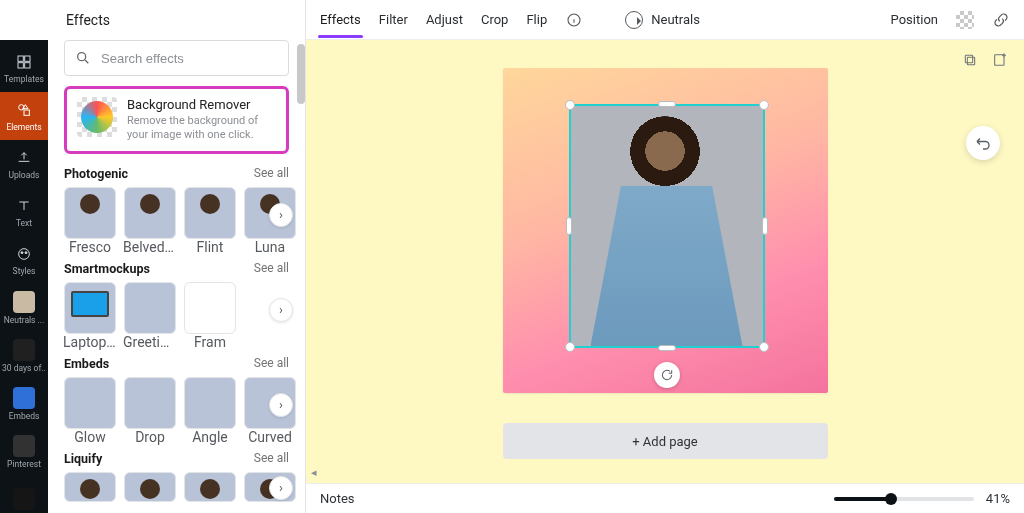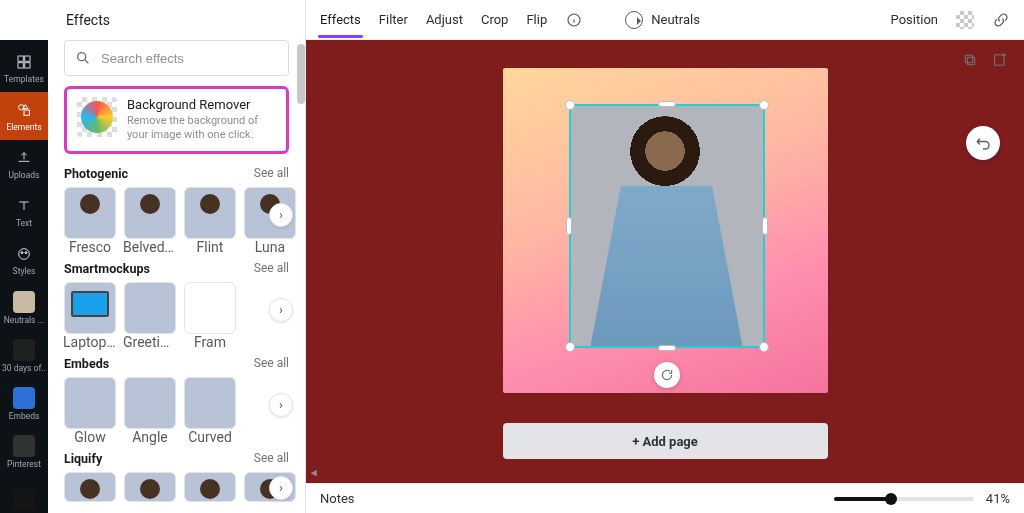--- a/index.html
+++ b/index.html
@@ -64,21 +64,21 @@
 .animate{display:flex;align-items:center;gap:8px;cursor:pointer;}
 .animate .ring{width:18px;height:18px;border-radius:50%;border:1.5px solid #545a60;position:relative;}
 .animate .ring::before{content:"";position:absolute;right:-3px;top:5px;border:4px solid transparent;border-left-color:#545a60;}
 
 
 .checker{width:18px;height:18px;border-radius:3px;
   background-image:linear-gradient(45deg,#c9c9c9 25%,transparent 25%),linear-gradient(-45deg,#c9c9c9 25%,transparent 25%),linear-gradient(45deg,transparent 75%,#c9c9c9 75%),linear-gradient(-45deg,transparent 75%,#c9c9c9 75%);
   background-size:8px 8px;background-position:0 0,0 4px,4px -4px,-4px 0;}
 
 
-.stage{position:absolute;left:306px;top:40px;right:0;bottom:30px;background:#7f1d1d;overflow:hidden;font-weight:bold;}
+.stage{position:absolute;left:306px;top:40px;right:0;bottom:30px;background:#fef9c3;overflow:hidden;}
 .pageactions{position:absolute;right:14px;top:10px;display:flex;gap:10px;}
 .pageactions .pa{width:20px;height:20px;color:#6f757b;cursor:pointer;display:flex;align-items:center;justify-content:center;}
 .undo-fab{position:absolute;right:24px;top:86px;width:34px;height:34px;border-radius:50%;background:#fff;box-shadow:0 2px 6px rgba(0,0,0,.15);display:flex;align-items:center;justify-content:center;cursor:pointer;color:#5b6066;}
 
 .canvas-wrap{display:flex;flex-direction:column;align-items:center;padding-top:28px;}
 .artboard{width:325px;height:325px;border-radius:2px;background:linear-gradient(160deg,#ffd79b 0%,#ffb7a3 40%,#ff8fae 70%,#f4739e 100%);position:relative;box-shadow:0 1px 2px rgba(0,0,0,.08);}
 .sel-img{position:absolute;left:68px;top:38px;width:192px;height:240px;}
 .sel-img .ph{position:absolute;inset:0;background:#b2b5bb;overflow:hidden;}
 
 .ph::before{content:"";position:absolute;left:55px;top:10px;width:78px;height:78px;border-radius:50%;background:radial-gradient(circle at 50% 45%,#8a6a4e 0 34%,#2a1a10 34% 60%,transparent 60%);}
@@ -251,20 +251,24 @@
 
       <div class="sec-head">
         <span class="name">Embeds</span>
         <span class="all">See all</span>
       </div>
       <div class="row">
         <div class="tiles">
           <div class="tile">
               <div class="img shadow-sw"></div>
               <div class="lbl">Glow</div>
+            </div>
+          <div class="tile">
+              <div class="img shadow-sw"></div>
+              <div class="lbl">Drop</div>
             </div>
           <div class="tile">
               <div class="img shadow-sw"></div>
               <div class="lbl">Angle</div>
             </div>
           <div class="tile">
               <div class="img shadow-sw"></div>
               <div class="lbl">Curved</div>
             </div>
         </div>

